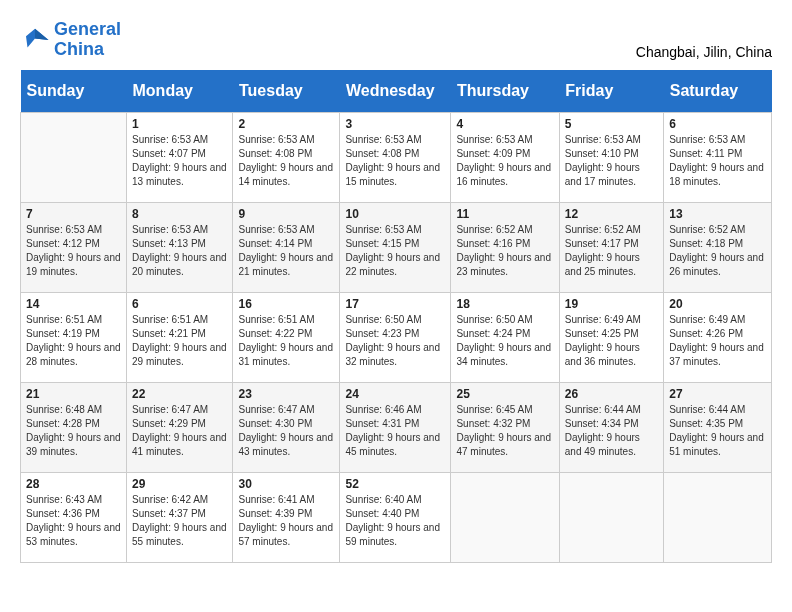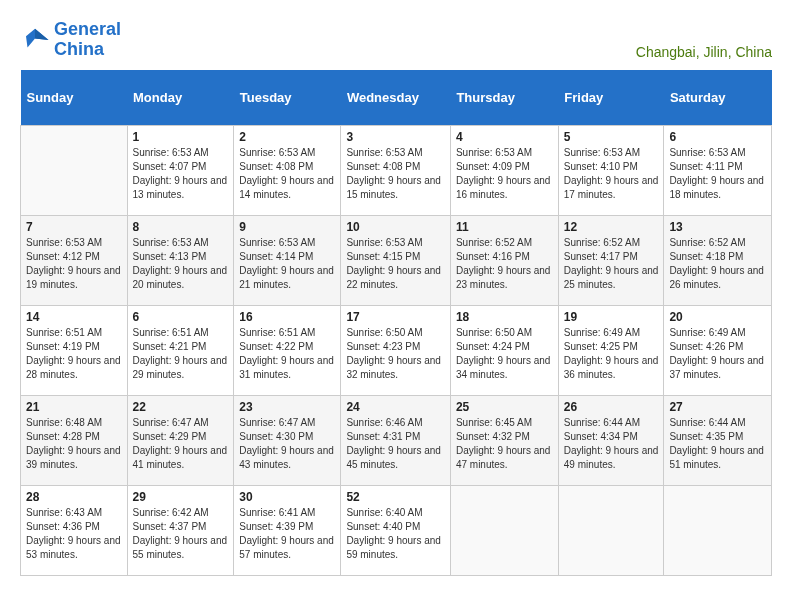--- a/index.html
+++ b/index.html
@@ -28,33 +28,33 @@
     .title-block {
       text-align: right;
     }
     .month-year {
       font-size: 32px;
       font-weight: normal;
       color: #1a1a1a;
     }
     .location {
       font-size: 14px;
-      color: #4d7c0f;
+      color: #000000;
     }
     table {
       width: 100%;
       border-collapse: collapse;
       font-size: 11px;
     }
     thead tr th {
       background-color: #2471c8;
       color: #fff;
       text-align: left;
-      padding: 20px 6px;
-      font-size: 13px;
+      padding: 12px 6px;
+      font-size: 16px;
       font-weight: bold;
     }
     tbody tr td {
       border: 1px solid #ccc;
       vertical-align: top;
       padding: 4px 5px;
       min-height: 80px;
       height: 90px;
       width: 113px;
     }

